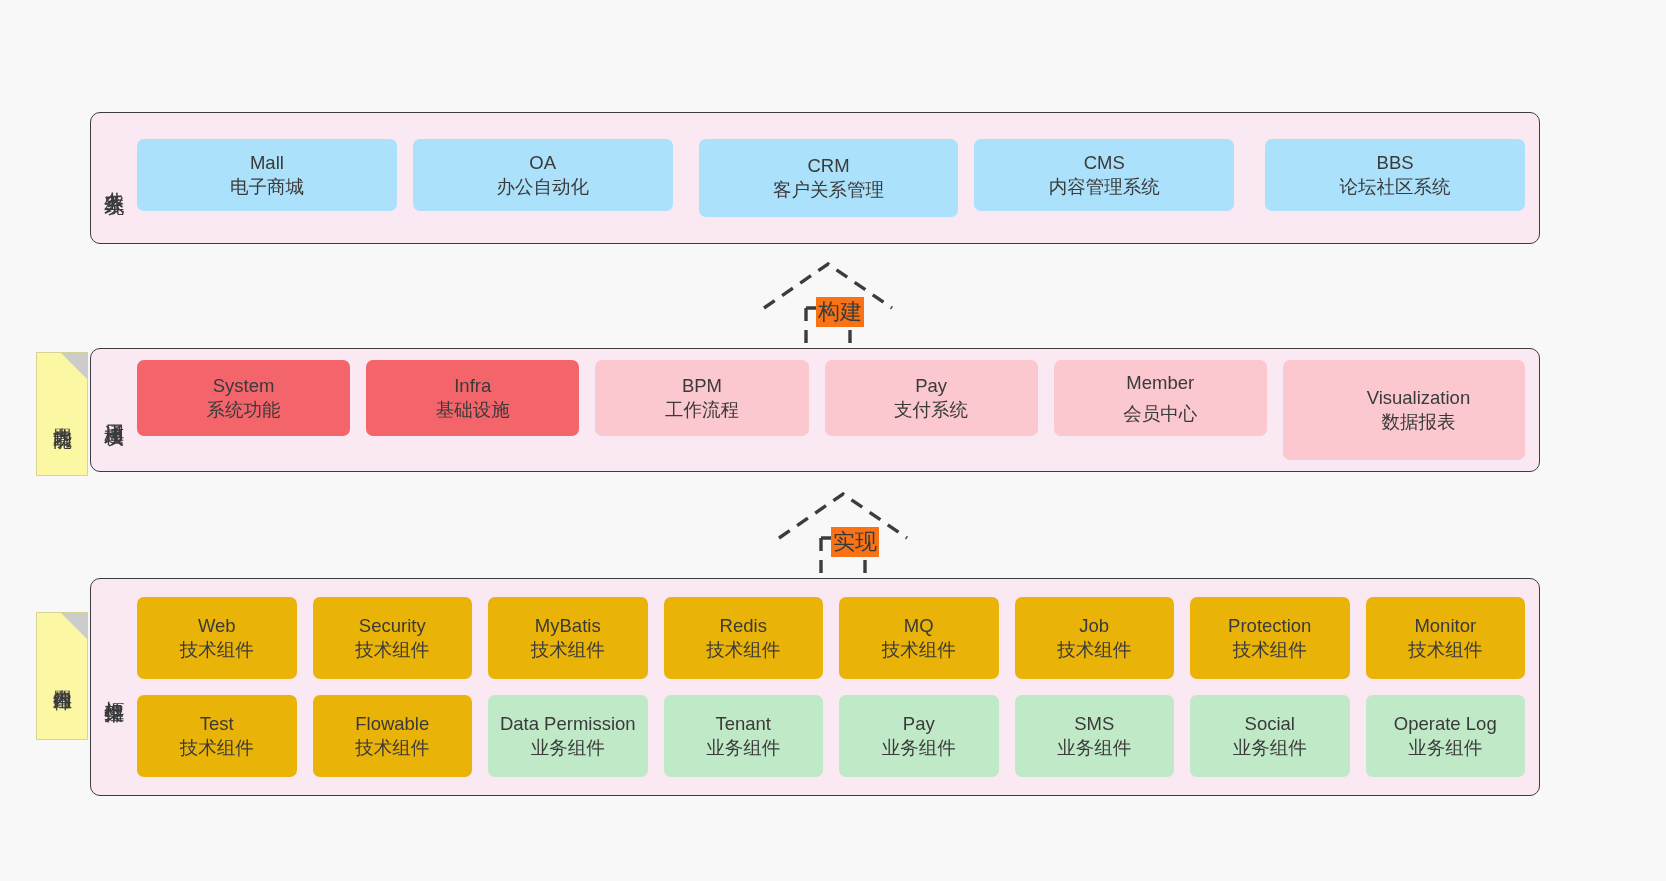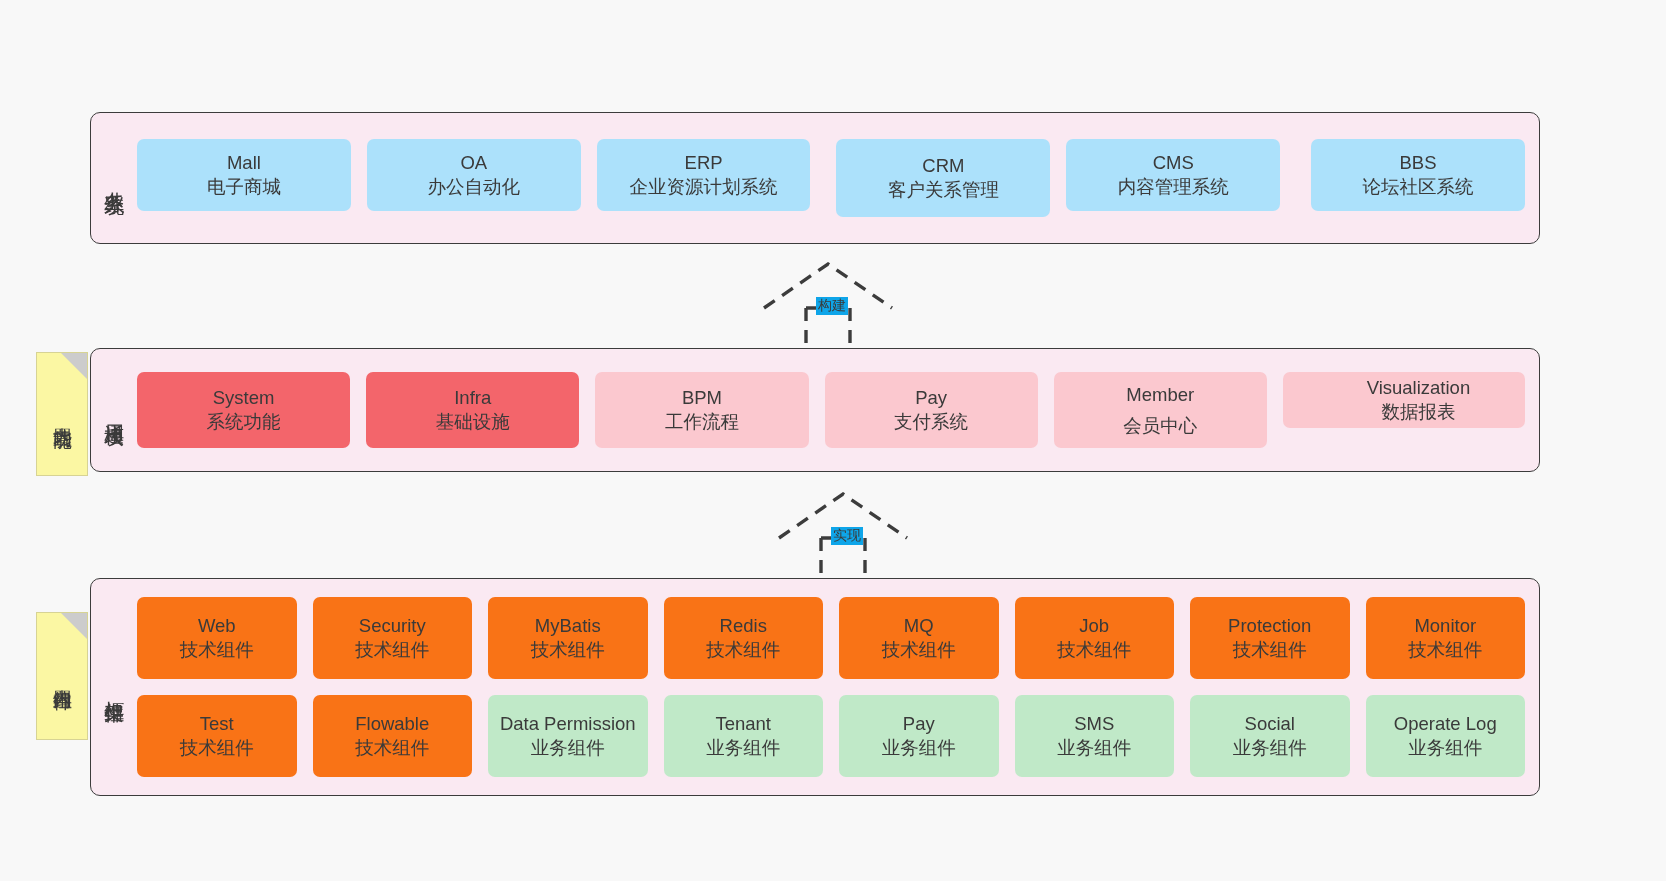--- a/index.html
+++ b/index.html
@@ -77,21 +77,21 @@
     padding: 6px 4px;
   }
   .cell .l1 { white-space: nowrap; }
   .cell .l2 { white-space: nowrap; }
   .cell.wrap .l1 { white-space: normal; }
 
   
   .c-blue      { background: #ace1fb; }
   .c-red       { background: #f3656b; }
   .c-pink      { background: #fbc8cf; }
-  .c-green     { background: #f97316; }
+  .c-green     { background: #eab308; }
   .c-greenlite { background: #c0e9c8; }
 
   
   .note {
     position: absolute;
     box-sizing: border-box;
     background: #fbf7a3;
     border: 1.2px solid #d7d394;
     display: flex;
     align-items: center;
@@ -116,23 +116,23 @@
   }
 
   
   .connector {
     position: absolute;
     pointer-events: none;
   }
   .connector svg { display: block; overflow: visible; }
   .conn-label {
     position: absolute;
-    font-size: 14px;
+    font-size: 22px;
     color: #3a3a3a;
-    background: #0ea5e9;
+    background: #f97316;
     padding: 0 2px;
     white-space: nowrap;
     user-select: none;
   }
 </style>
 </head>
 <body>
 
 <div class="canvas">
 
@@ -141,24 +141,20 @@
     <div class="layer-body">
       <div class="row">
         <div class="cell c-blue" style="height:72px;">
           <span class="l1">Mall</span>
           <span class="l2">电子商城</span>
         </div>
         <div class="cell c-blue" style="height:72px;">
           <span class="l1">OA</span>
           <span class="l2">办公自动化</span>
         </div>
-        <div class="cell c-blue" style="height:72px;">
-          <span class="l1">ERP</span>
-          <span class="l2">企业资源计划系统</span>
-        </div>
         <div class="cell c-blue" style="height:78px;margin-left:10px;">
           <span class="l1">CRM</span>
           <span class="l2">客户关系管理</span>
         </div>
         <div class="cell c-blue" style="height:72px;text-align:right;">
           <span class="l1">CMS</span>
           <span class="l2">内容管理系统</span>
         </div>
         <div class="cell c-blue" style="height:72px;margin-left:15px;">
           <span class="l1">BBS</span>
@@ -198,21 +194,21 @@
           <span class="l2">工作流程</span>
         </div>
         <div class="cell c-pink" style="height:76px;">
           <span class="l1">Pay</span>
           <span class="l2">支付系统</span>
         </div>
         <div class="cell c-pink" style="height:76px;gap:7px;">
           <span class="l1">Member</span>
           <span class="l2">会员中心</span>
         </div>
-        <div class="cell c-pink" style="height:56px;padding-left:33px;">
+        <div class="cell c-pink" style="height:100px;padding-left:33px;">
           <span class="l1">Visualization</span>
           <span class="l2">数据报表</span>
         </div>
       </div>
     </div>
   </div>
 
   <div class="connector" style="left:775px; top:488px; width:160px; height:90px;">
     <svg width="160" height="90" viewBox="0 0 160 90" aria-hidden="true">
       <path d="M 4 50 L 68 6 L 132 50" fill="none" stroke="#3c3c3c" stroke-width="3.4" stroke-dasharray="13 9" stroke-linecap="butt"></path>

